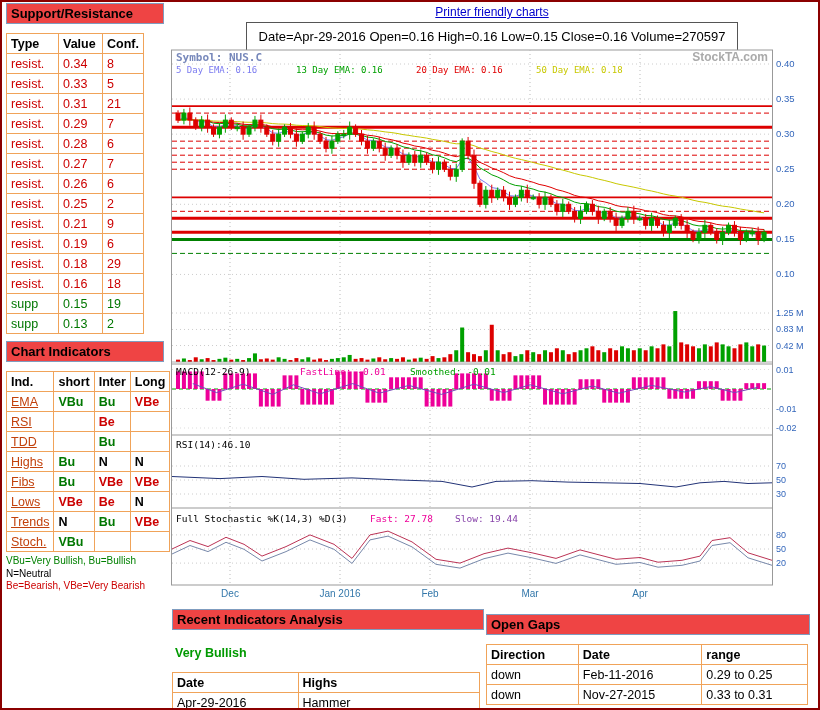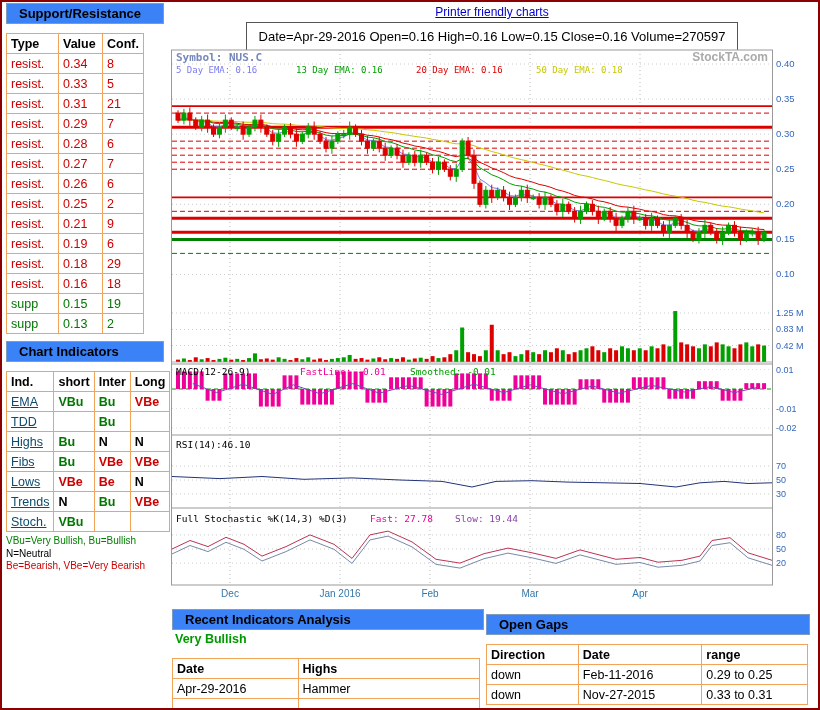--- a/index.html
+++ b/index.html
@@ -1,41 +1,41 @@
 <!DOCTYPE html>
 <html><head>
 <meta charset="utf-8">
 <style>
   * { margin:0; padding:0; box-sizing:border-box; }
   html,body { background:#fff; font-family:"Liberation Sans",sans-serif; }
   .page { position:relative; width:820px; height:710px; border:2px solid #8b0000; background:#fff; overflow:hidden; }
 
-  .panel-header { background:#3b82f6; border:1px solid #7f9cbf; font-weight:bold; font-size:13px; padding:2px 12px; color:#000; }
+  .panel-header { background:#ef4444; border:1px solid #7f9cbf; font-weight:bold; font-size:13px; padding:2px 4px; color:#000; }
 
   .sidebar { position:absolute; left:4px; top:1px; width:158px; }
   table.data { border-collapse:collapse; background:#fff; margin-top:9px; }
   table.data th, table.data td { border:1px solid #f0a359; font-size:12.5px; padding:2.5px 4px; text-align:left; vertical-align:middle; }
   table.data th { font-weight:bold; color:#000; }
   th.conf-h { color:#b03000; }
   .red { color:#cc0000; }
   .green { color:#007700; }
   .black { color:#000; }
   .rating { font-weight:bold; }
-  .ind-link { color:#0c4a6e; text-decoration:underline; font-size:12.5px; }
+  .ind-link { color:#c2410c; text-decoration:underline; font-size:12.5px; }
   .legend { font-size:10px; margin-top:3px; line-height:12.5px; }
 
   .top-area { position:absolute; left:168px; top:0; width:644px; text-align:center; }
   .printer-link { color:#0000cc; font-size:12px; text-decoration:underline; }
   .ohlc-box { display:inline-block; border:1px solid #555; padding:6px 12px; font-size:13px; margin-top:2px; background:#fff; color:#000; }
 
   #chart { position:absolute; left:168px; top:44px; }
 
   .bottom-left  { position:absolute; left:170px; top:607px; width:312px; }
   .bottom-right { position:absolute; left:484px; top:612px; width:324px; }
-  .sentiment { color:#009900; font-weight:bold; font-size:12.5px; padding:2px 3px 3px 3px; }
+  .sentiment { color:#009900; font-weight:bold; font-size:12.5px; padding:16px 3px 3px 3px; }
 </style>
 </head>
 <body>
 
 <div class="page">
 
   <div class="sidebar">
     <div class="panel-header">Support/Resistance</div>
     <table class="data">
       <thead>
@@ -128,20 +128,26 @@
           <th style="width:36px">Inter</th>
           <th style="width:36px">Long</th>
         </tr>
       </thead>
       <tbody id="ci-body">
           <tr>
       <td><a href="#" class="ind-link">EMA</a></td>
       <td class="rating green">VBu</td>
       <td class="rating green">Bu</td>
       <td class="rating red">VBe</td>
+          </tr>
+          <tr>
+      <td><a href="#" class="ind-link">RSI</a></td>
+      <td class="rating black"></td>
+      <td class="rating red">Be</td>
+      <td class="rating black"></td>
           </tr>
           <tr>
       <td><a href="#" class="ind-link">TDD</a></td>
       <td class="rating black"></td>
       <td class="rating green">Bu</td>
       <td class="rating black"></td>
           </tr>
           <tr>
       <td><a href="#" class="ind-link">Highs</a></td>
       <td class="rating green">Bu</td>

